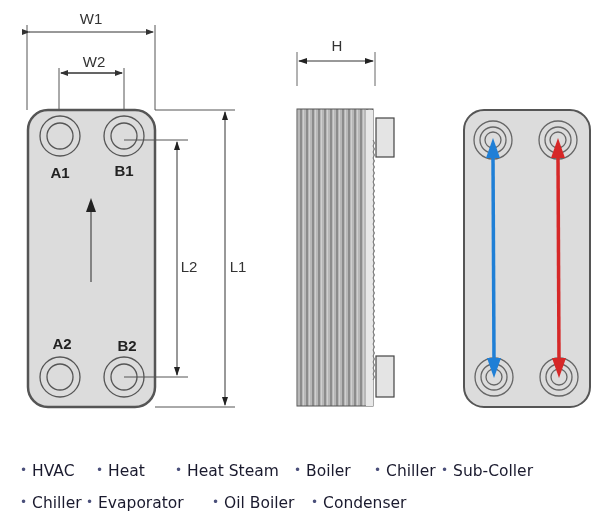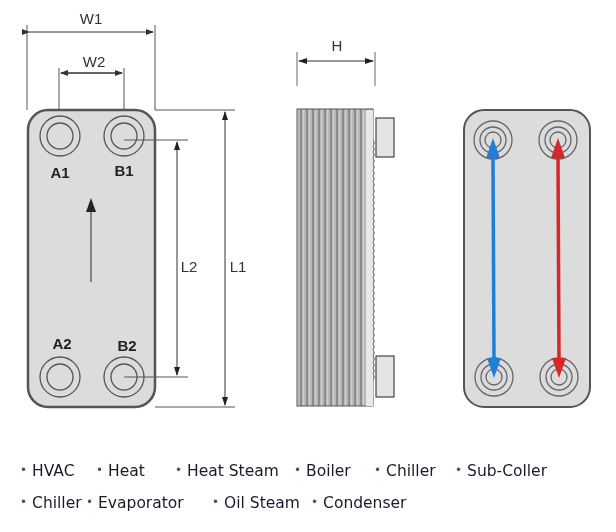--- a/index.html
+++ b/index.html
@@ -159,20 +159,20 @@
     </g>
   </g>
 </svg>
 
 <div class="apps row1">
   <span class="app" style="left:2px"><span class="bullet">•</span><span>HVAC</span></span>
   <span class="app" style="left:78px"><span class="bullet">•</span><span>Heat</span></span>
   <span class="app" style="left:157px"><span class="bullet">•</span><span>Heat Steam</span></span>
   <span class="app" style="left:276px"><span class="bullet">•</span><span>Boiler</span></span>
   <span class="app" style="left:356px"><span class="bullet">•</span><span>Chiller</span></span>
-  <span class="app" style="left:437px"><span class="bullet">•</span><span>Sub-Coller</span></span>
+  <span class="app" style="left:423px"><span class="bullet">•</span><span>Sub-Coller</span></span>
 </div>
 <div class="apps row2">
   <span class="app" style="left:2px"><span class="bullet">•</span><span>Chiller</span></span>
   <span class="app" style="left:68px"><span class="bullet">•</span><span>Evaporator</span></span>
-  <span class="app" style="left:194px"><span class="bullet">•</span><span>Oil Steam</span></span>
+  <span class="app" style="left:194px"><span class="bullet">•</span><span>Oil Boiler</span></span>
   <span class="app" style="left:293px"><span class="bullet">•</span><span>Condenser</span></span>
 </div>
 
 </body></html>

